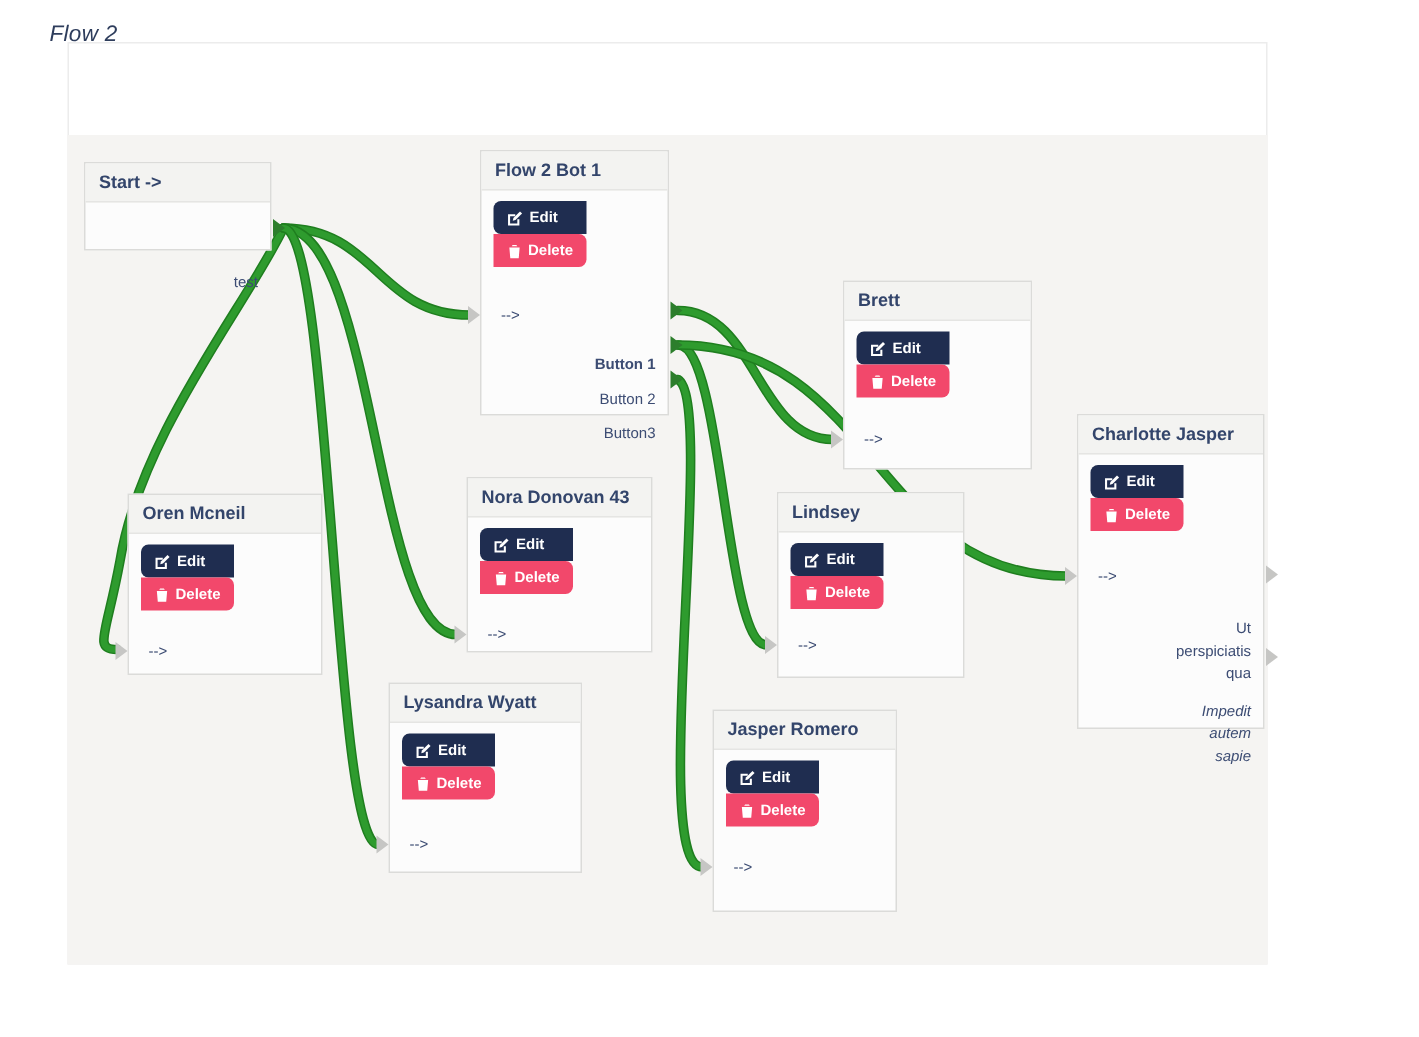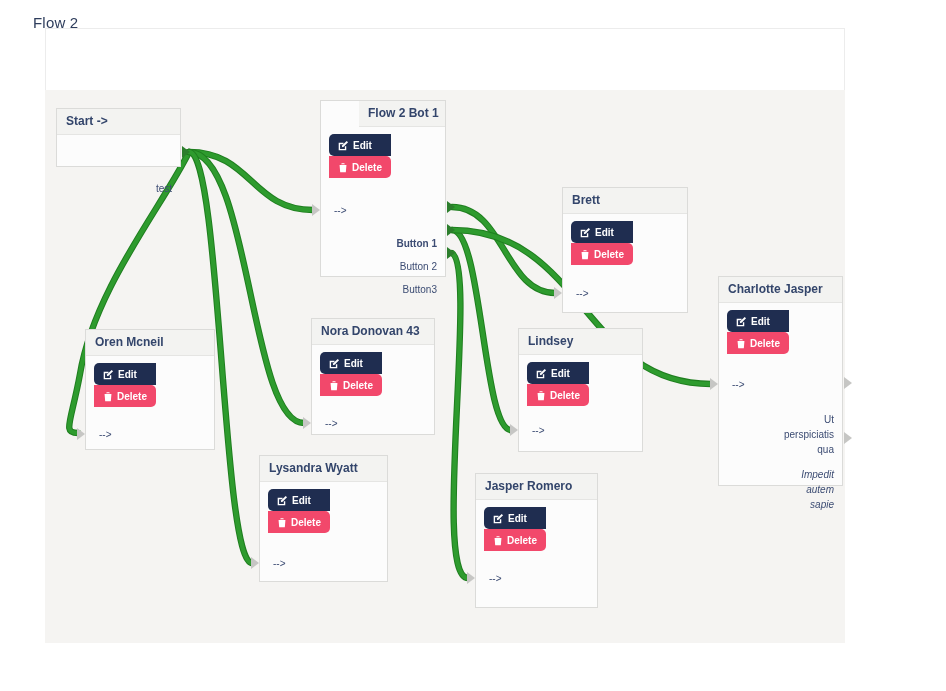--- a/index.html
+++ b/index.html
@@ -1,21 +1,21 @@
 <!DOCTYPE html>
 <html><head>
 <meta charset="utf-8">
 <style>
   html,body{margin:0;padding:0;background:#ffffff;}
   body{position:relative;width:946px;height:691px;overflow:hidden;
        font-family:"Liberation Sans",sans-serif;}
   #panel{position:absolute;left:45px;top:28px;width:800px;height:615px;
          background:#ffffff;border:1px solid #ececec;box-sizing:border-box;}
   #page-title{position:absolute;left:33px;top:14px;font-size:15px;color:#2e3d5c;
-              letter-spacing:.2px;}
+              letter-spacing:.2px;font-style:italic;}
   #canvas{position:absolute;left:45px;top:90px;width:800px;height:553px;
           background:#f5f4f2;z-index:0;}
   #edges{position:absolute;left:0;top:0;width:946px;height:691px;z-index:1;
          pointer-events:none;}
   #nodes,#ports{position:absolute;left:0;top:0;width:946px;height:691px;}
   #nodes{z-index:2;pointer-events:none;}
   #ports{z-index:3;pointer-events:none;}
   .node{position:absolute;background:#fcfcfc;border:1px solid #dbdbd9;
         box-sizing:border-box;color:#2e3d5c;pointer-events:auto;}
   .node-header{height:25px;line-height:25px;background:#f3f3f1;
@@ -59,21 +59,21 @@
     <path d="M 452 230 C 583 230 583 384 711 384" fill="none" stroke="#1f7e1f" stroke-width="6.4" stroke-linecap="round"></path>
     <path d="M 452 230 C 583 230 583 384 711 384" fill="none" stroke="#2e9b2e" stroke-width="4.4" stroke-linecap="round"></path>
     <path d="M 452 253 C 478 268 432 578 468 578" fill="none" stroke="#1f7e1f" stroke-width="6.4" stroke-linecap="round"></path>
     <path d="M 452 253 C 478 268 432 578 468 578" fill="none" stroke="#2e9b2e" stroke-width="4.4" stroke-linecap="round"></path>
   </svg>
 <div id="nodes">
     <div class="node" style="left: 56px; top: 108px; width: 125px; height: 59px;">
       <div class="node-header">Start -&gt;</div>
       <div class="io-label out" style="top: 36px;">test</div>
     </div>
-    <div class="node" style="left: 320px; top: 100px; width: 126px; height: 177px; padding-left: 38px;">
+    <div class="node" style="left: 320px; top: 100px; width: 126px; height: 177px;">
       <div class="node-header">Flow 2 Bot 1</div>
       <div class="btn-row">
         <button class="btn edit" style="background: rgb(31, 45, 80);">
           <span>
             <svg viewBox="0 0 16 16" width="11" height="11">
               <path fill="#fff" d="M1 4h7v2H3v7h7V9h2v6H1z"></path>
               <path fill="#fff" d="M6.2 7.8 12.6 1.4l2 2L8.2 9.8 5.6 10.4z"></path>
             </svg>
           </span>
           <span>Edit</span>

